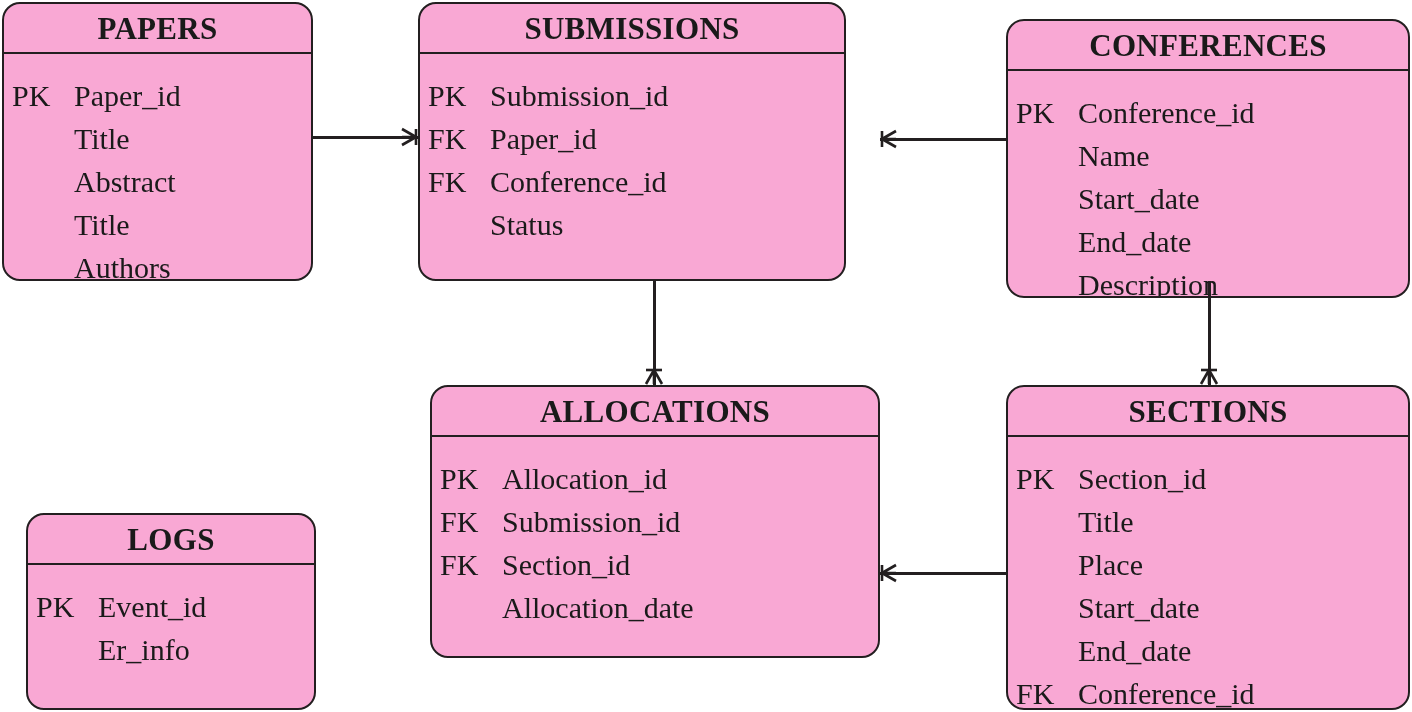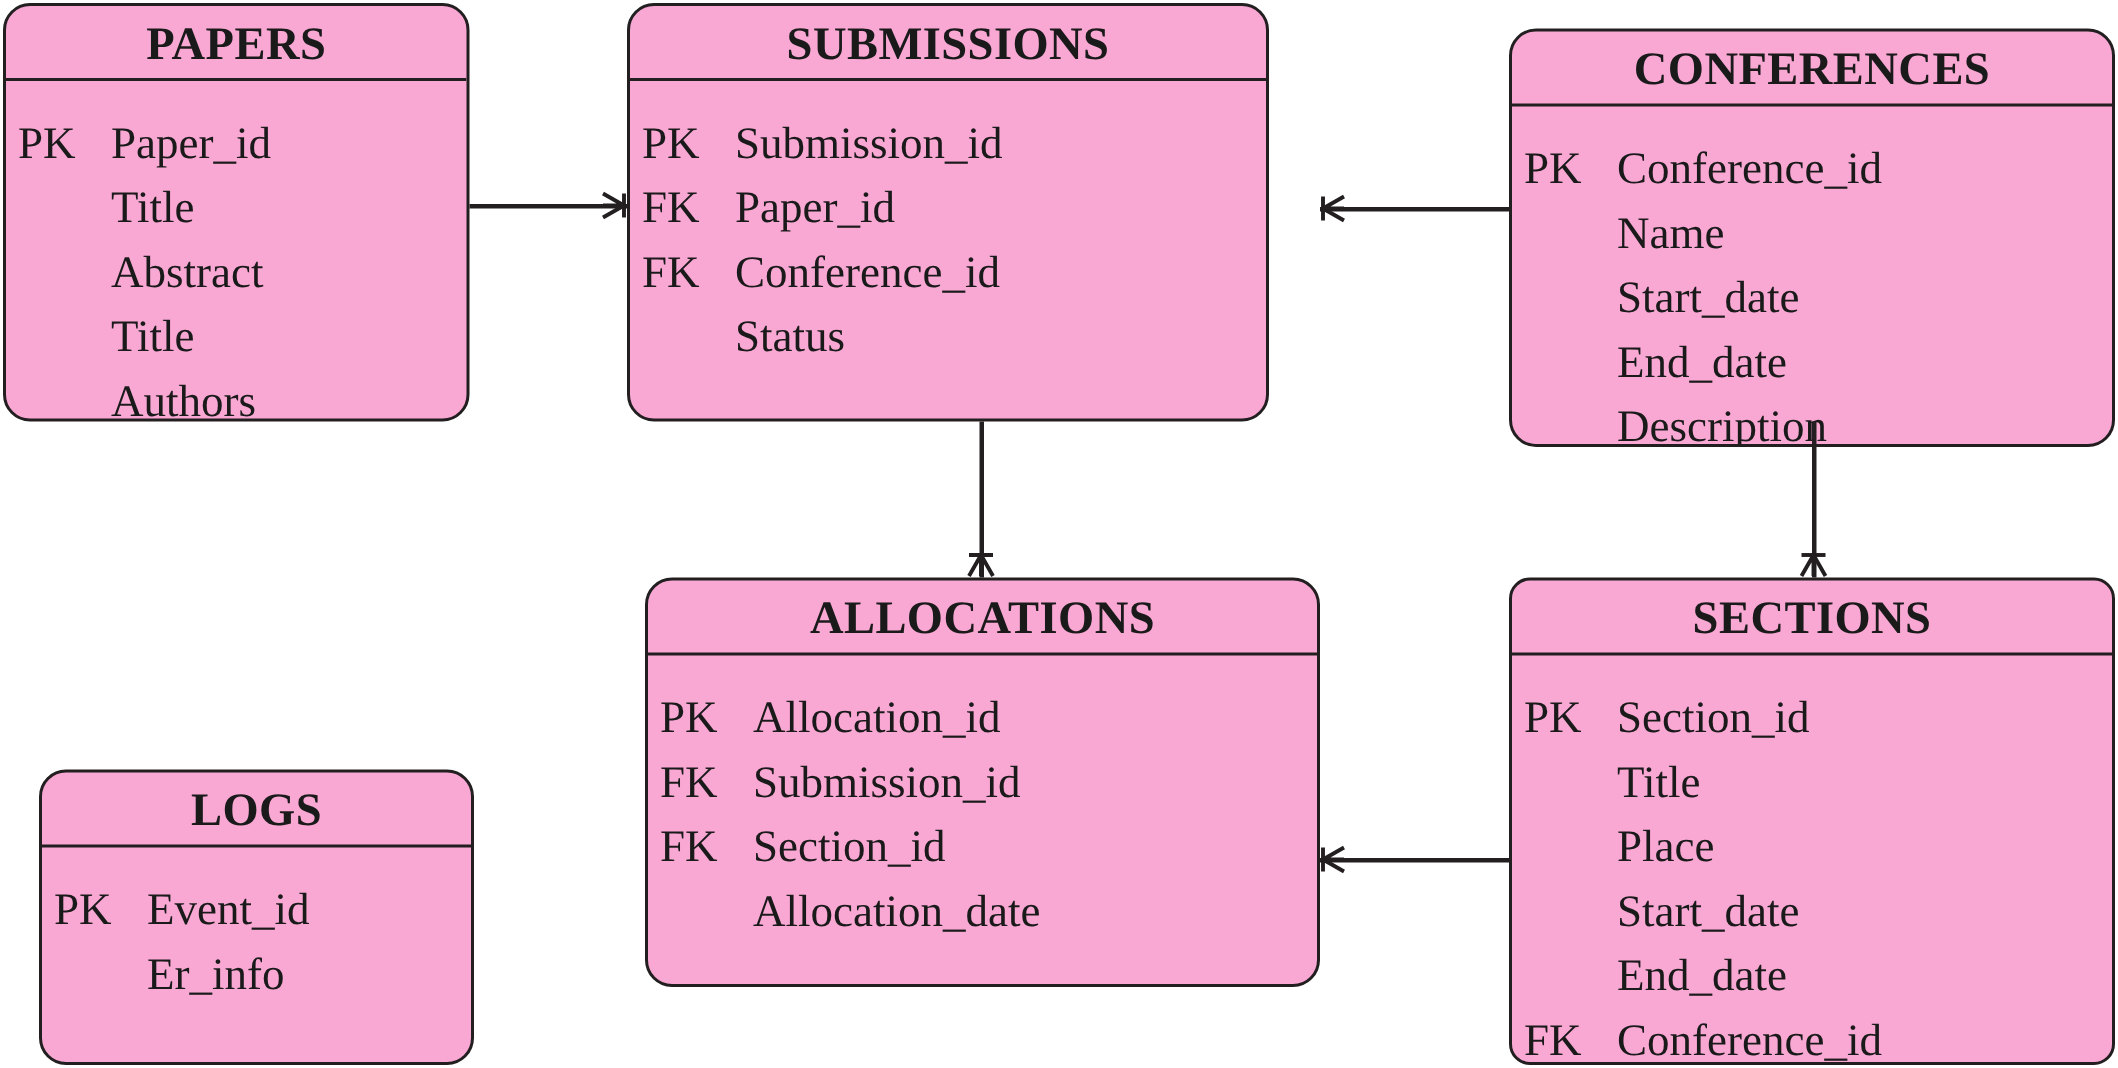--- a/index.html
+++ b/index.html
@@ -167,21 +167,21 @@
         <div class="attr-row">
           <span class="attr-key">FK</span>
           <span class="attr-name">Section_id</span>
         </div>
         <div class="attr-row">
           <span class="attr-key"></span>
           <span class="attr-name">Allocation_date</span>
         </div>
       </div>
     </div>
-    <div class="entity" style="left: 1006px; top: 385px; width: 404px; height: 325px; border-radius: 14px;">
+    <div class="entity" style="left: 1006px; top: 385px; width: 404px; height: 325px;">
       <div class="entity-header">SECTIONS</div>
       <div class="entity-body">
         <div class="attr-row">
           <span class="attr-key">PK</span>
           <span class="attr-name">Section_id</span>
         </div>
         <div class="attr-row">
           <span class="attr-key"></span>
           <span class="attr-name">Title</span>
         </div>

